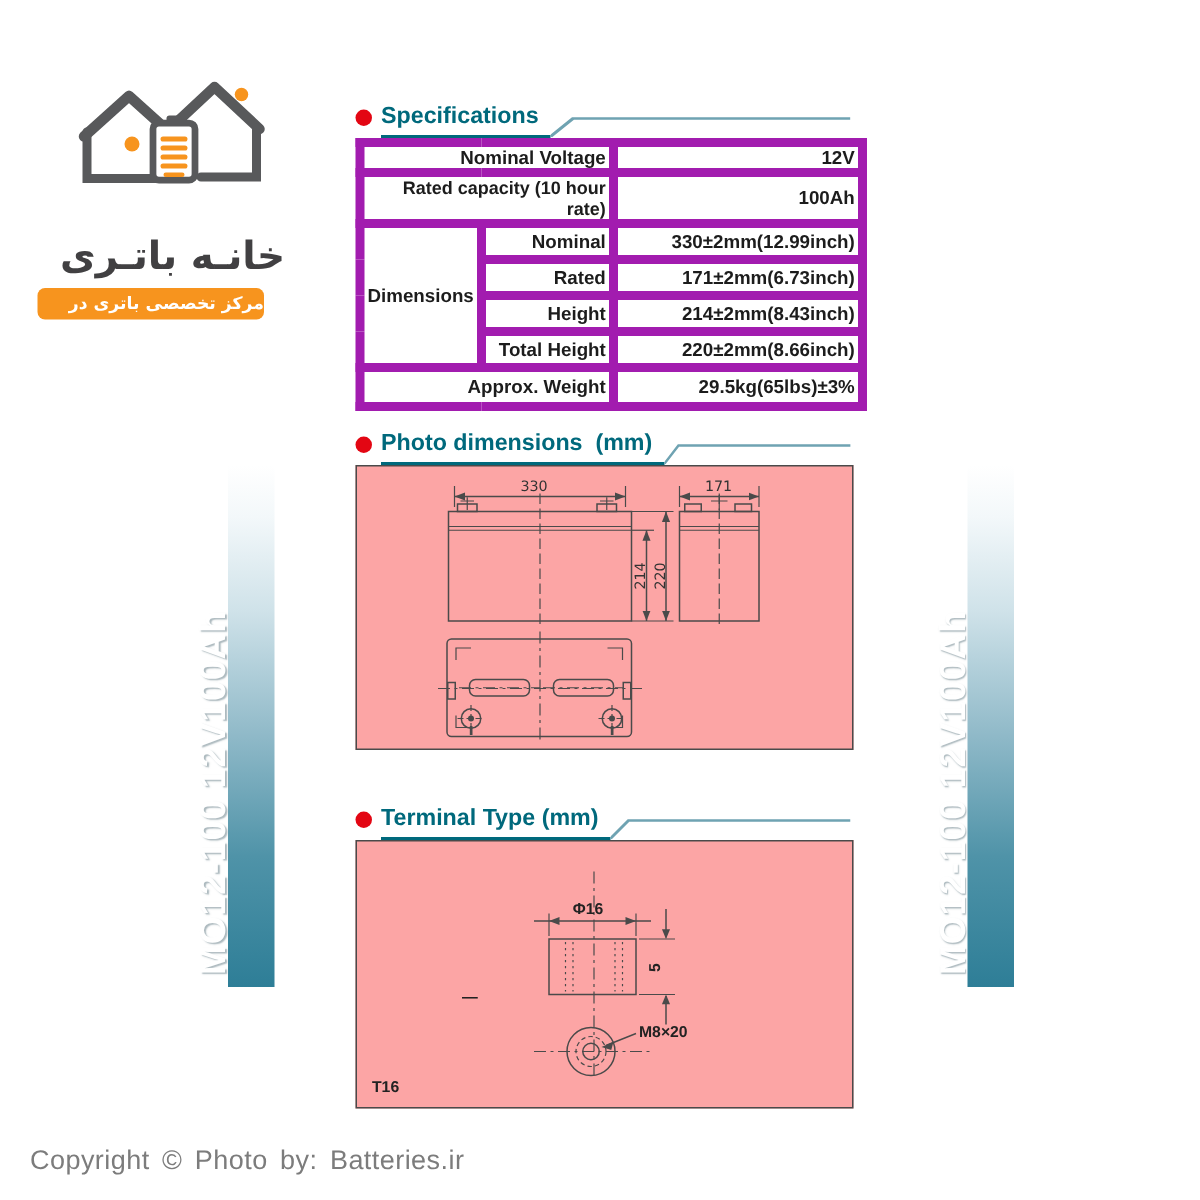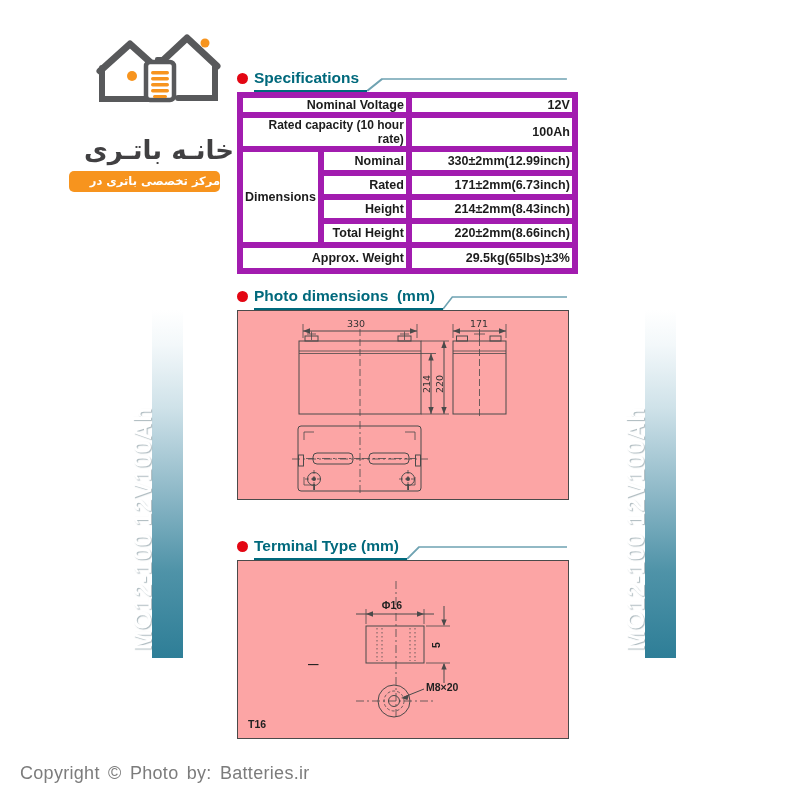--- a/index.html
+++ b/index.html
@@ -1,20 +1,20 @@
 <!DOCTYPE html>
 <html><head>
 <meta charset="utf-8">
 <style>
   html,body{margin:0;padding:0;background:#fff;}
   .canvas{position:relative;width:800px;height:800px;background:#fff;overflow:hidden;
           font-family:"Liberation Sans",sans-serif;}
 
   
-  .logo{position:absolute;left:25px;top:24px;width:185px;margin-left:44px;}
+  .logo{position:absolute;left:25px;top:44px;width:185px;}
   .brand-fa{width:180px;margin-top:2px;text-align:center;direction:rtl;
             font-family:"DejaVu Sans",sans-serif;font-size:26px;font-weight:bold;color:#414042;}
   .tagline{margin-top:6px;width:151px;height:21px;line-height:21px;background:#F7941E;border-radius:5px;
            text-align:right;direction:rtl;color:#fff;font-family:"DejaVu Sans",sans-serif;
            font-size:11.5px;font-weight:bold;}
 
   
   .sec-header{position:absolute;left:237px;width:330px;display:flex;height:24px;}
   .dot{width:11px;height:11px;border-radius:50%;background:#E30613;margin-top:5px;margin-right:6px;flex:0 0 auto;}
   .sec-title{font-size:15.5px;font-weight:bold;color:#00697C;line-height:19px;

